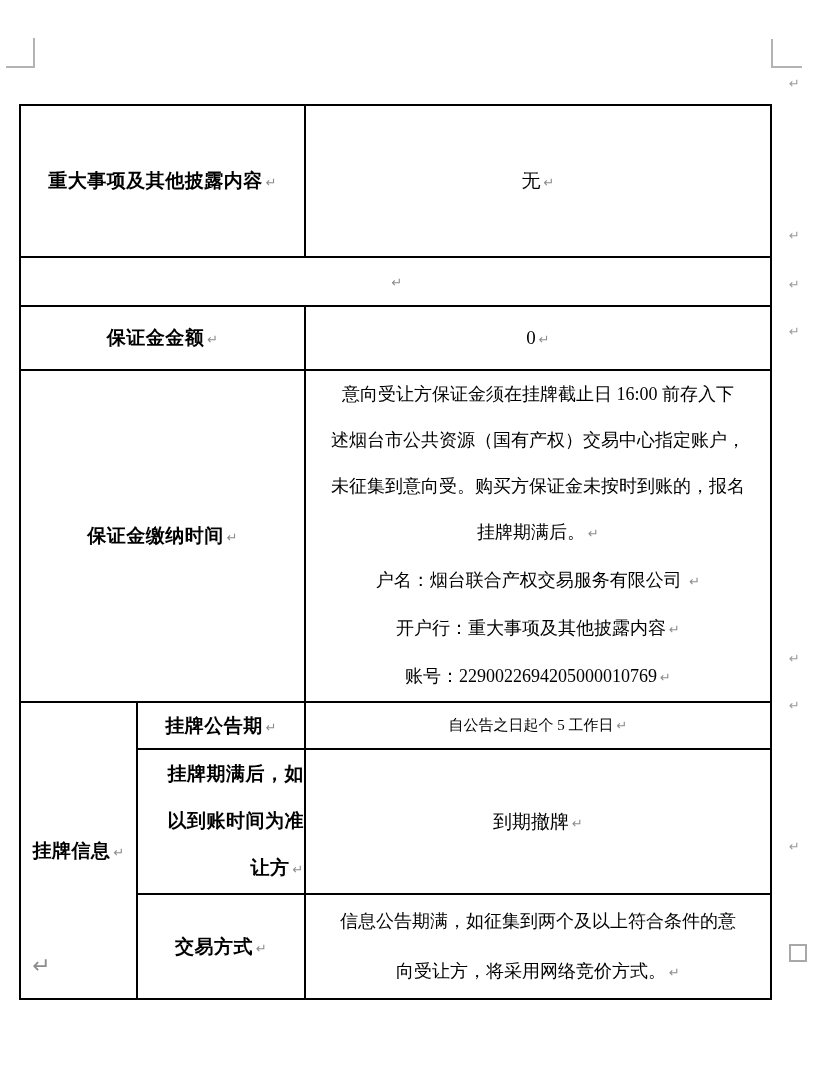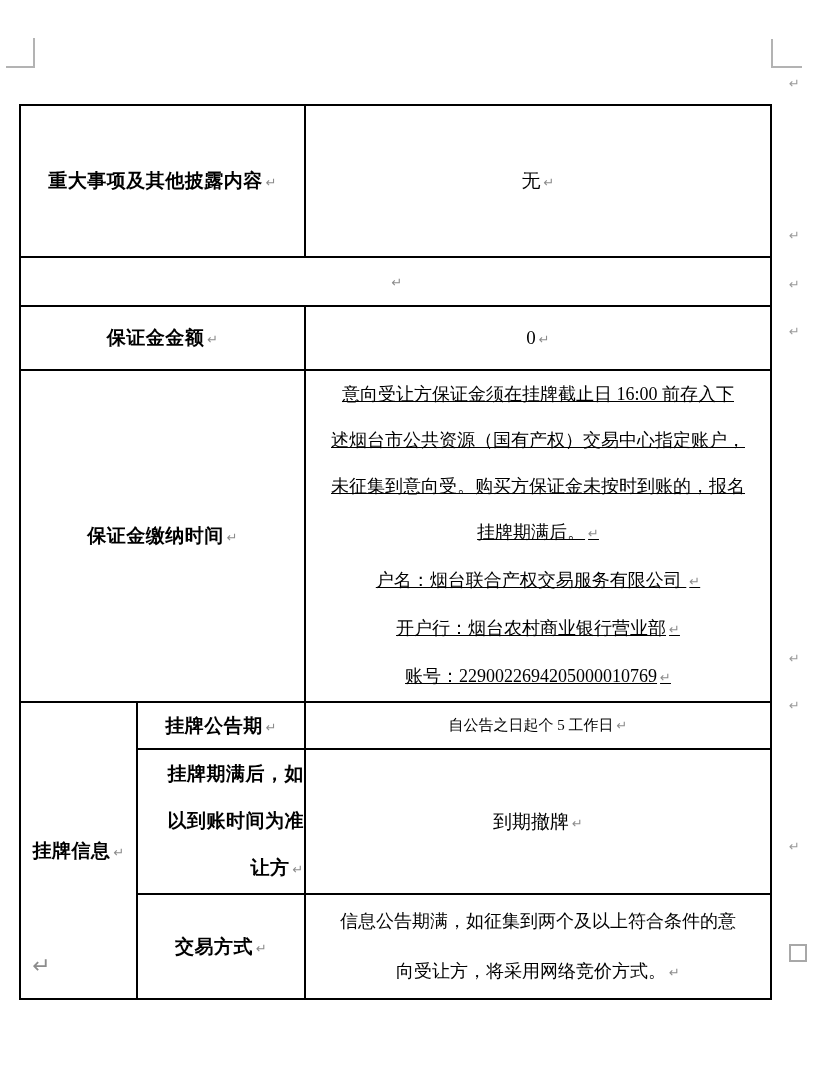--- a/index.html
+++ b/index.html
@@ -17,21 +17,21 @@
   #doc-table td{
     border:2px solid #000;padding:0;text-align:center;vertical-align:middle;overflow:hidden;
   }
   .lbl{font-weight:bold;font-size:19px;letter-spacing:.5px;}
   .val{font-size:19px;}
   .pm{
     color:#8c8c8c;font-family:"DejaVu Sans",sans-serif;
     font-size:13px;margin-left:3px;font-weight:normal;
   }
   .content-cell{text-align:left;padding:0 10px;}
-  .cline{line-height:46px;font-size:18px;white-space:pre;text-decoration:underline;}
+  .cline{line-height:46px;font-size:18px;white-space:pre;}
   .mline{line-height:50px;font-size:18px;white-space:pre;}
   .l3{line-height:47px;font-size:19px;font-weight:bold;letter-spacing:.5px;text-align:right;}
   .row-end{
     position:absolute;left:789px;color:#9a9a9a;
     font-family:"DejaVu Sans",sans-serif;font-size:13px;
   }
   #final-pm{
     position:absolute;left:32px;top:953px;font-size:22px;color:#8c8c8c;
     font-family:"DejaVu Sans",sans-serif;
   }
@@ -83,21 +83,21 @@
   <tr style="height:327px">
     <td colspan="2">
       <span class="lbl">保证金缴纳时间</span><span class="pm">↵</span>
     </td>
     <td class="content-cell">
       <div class="cline">意向受让方保证金须在挂牌截止日 16:00 前存入下</div>
       <div class="cline">述烟台市公共资源（国有产权）交易中心指定账户，</div>
       <div class="cline">未征集到意向受。购买方保证金未按时到账的，报名</div>
       <div class="cline"><span>挂牌期满后。</span><span class="pm">↵</span></div>
       <div class="cline"><span>户名：烟台联合产权交易服务有限公司 </span><span class="pm">↵</span></div>
-      <div class="cline"><span>开户行：烟台农村商业银行营业部</span><span class="pm">↵</span></div>
+      <div class="cline"><span>开户行：重大事项及其他披露内容</span><span class="pm">↵</span></div>
       <div class="cline"><span>账号：2290022694205000010769</span><span class="pm">↵</span></div>
     </td>
   </tr>
 
   <tr style="height:47px">
     <td rowspan="3">
       <span class="lbl">挂牌信息</span><span class="pm">↵</span>
     </td>
     <td>
       <span class="lbl">挂牌公告期</span><span class="pm">↵</span>

